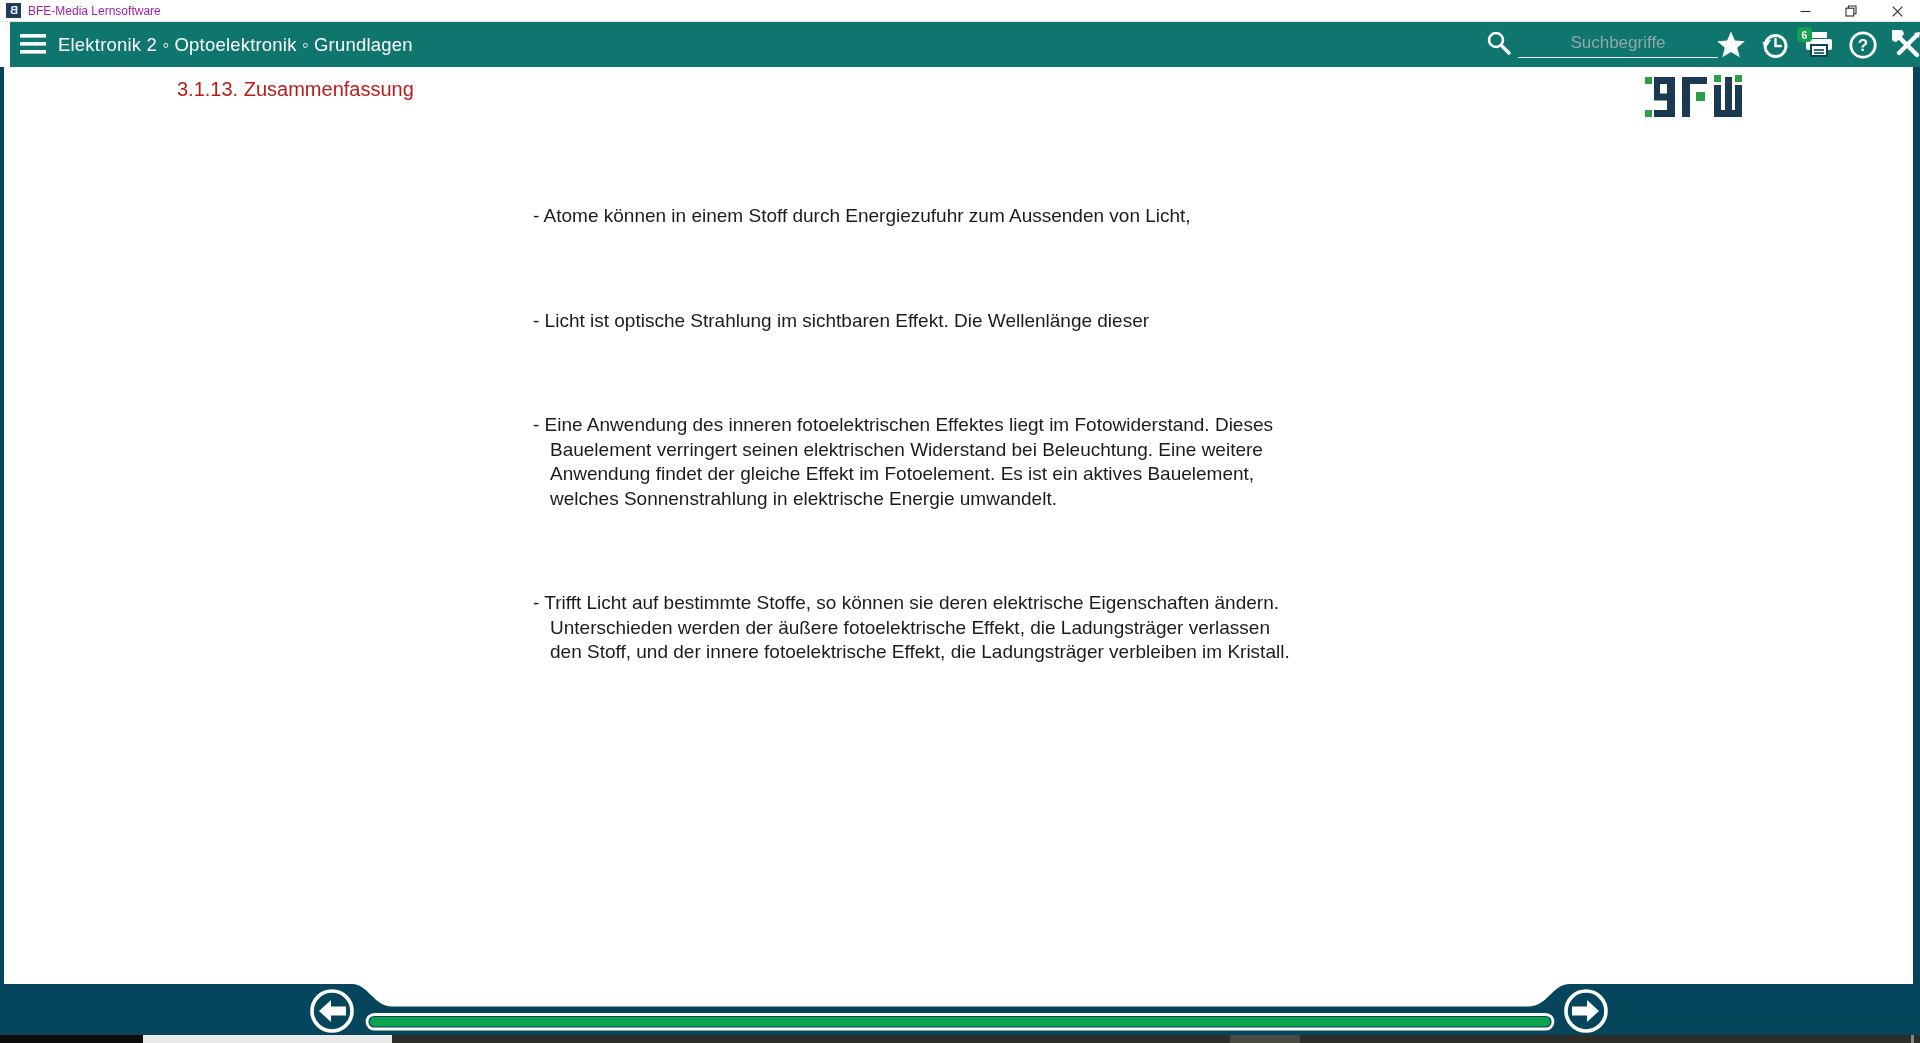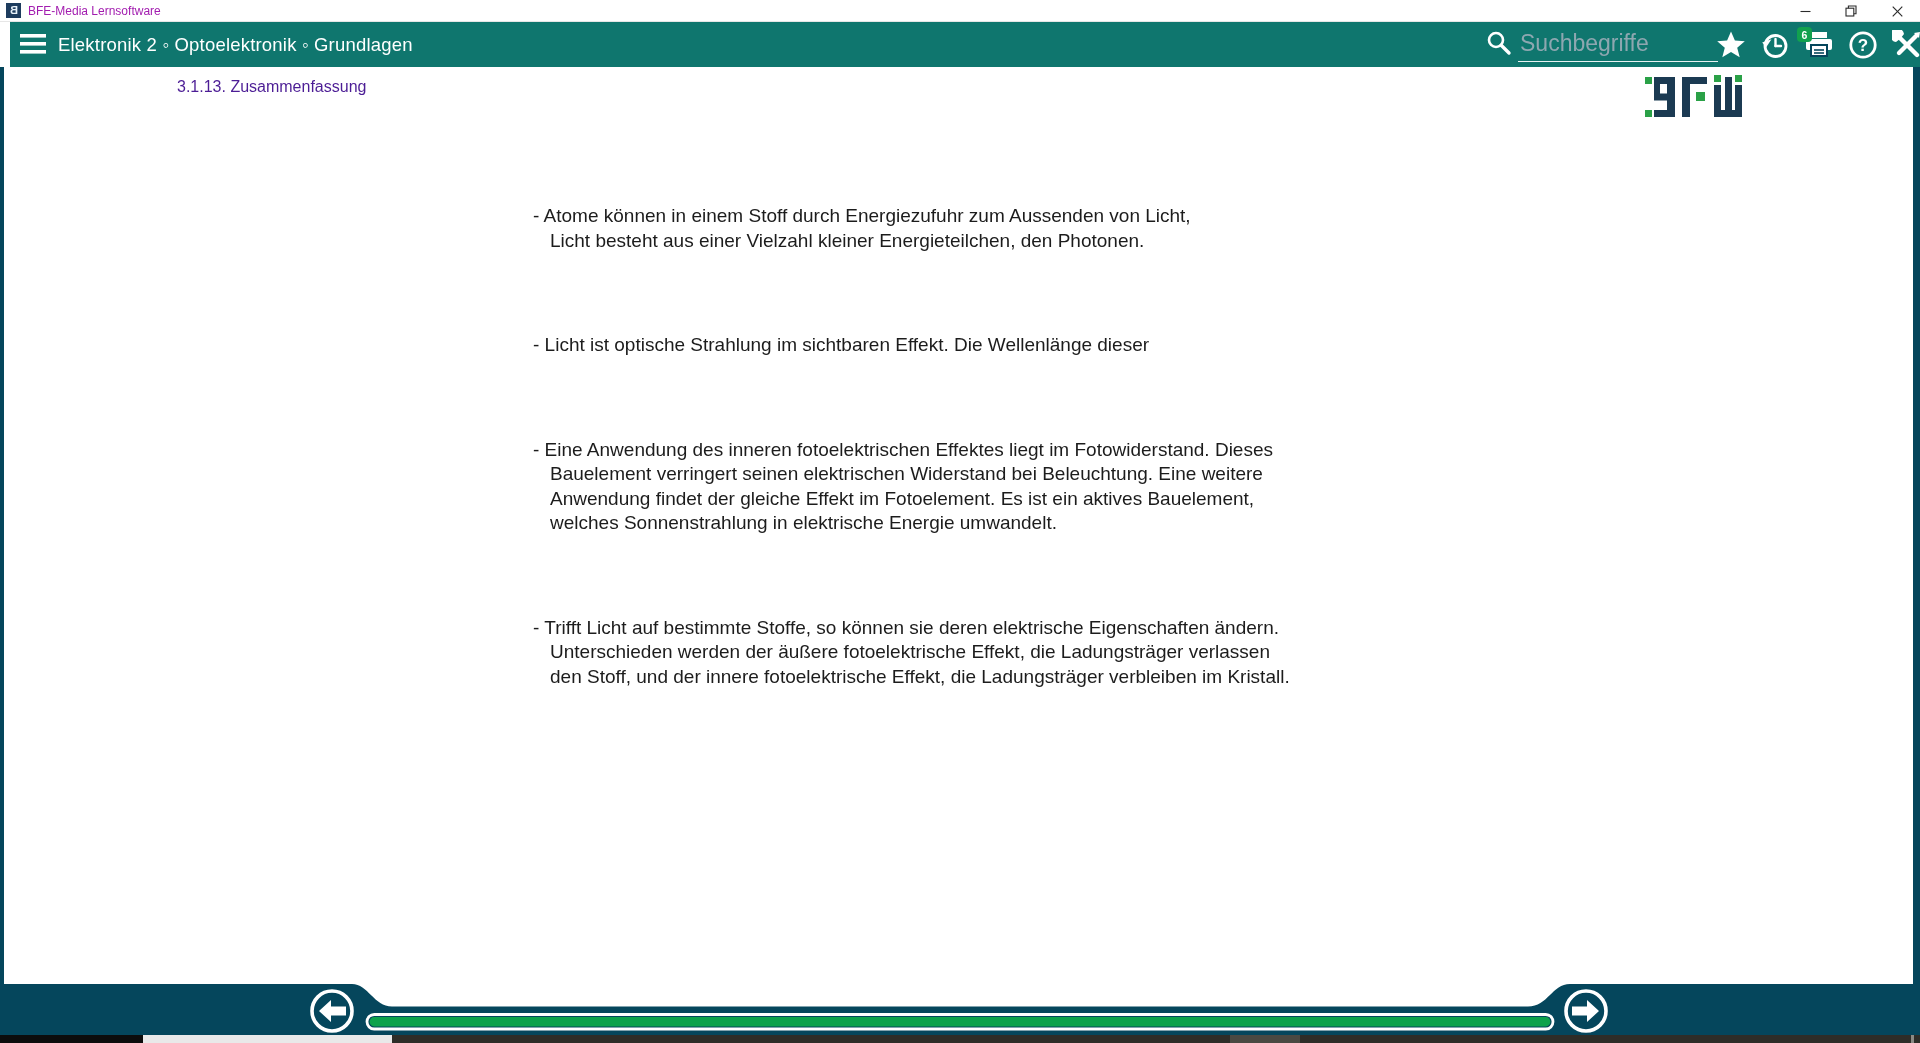--- a/index.html
+++ b/index.html
@@ -20,33 +20,33 @@
 
   
   .navbar { position:absolute; left:10px; top:22px; width:1920px; height:59px; background:#0f766e;
             display:flex; align-items:center; color:#fff; }
   .menu-btn { position:absolute; left:10px; top:12px; width:26px; height:20px; cursor:pointer; }
   .breadcrumb { position:absolute; left:48px; top:0; height:45px; display:flex; align-items:center;
                 font-size:18.5px; color:#ffffff; letter-spacing:0.2px; }
   .search-wrap { position:absolute; left:1476px; top:0; height:45px; display:flex; align-items:center; }
   .search-icon { margin-right:6px; }
   .search-input { width:200px; background:transparent; border:none; border-bottom:1px solid rgba(255,255,255,.9);
-                  color:#fff; font-size:23px; font-family:"Liberation Sans",sans-serif; padding:2px 2px 4px 2px; outline:none; }
+                  color:#fff; font-size:17px; font-family:"Liberation Sans",sans-serif; padding:2px 2px 4px 2px; outline:none;text-align:center; }
   .search-input::placeholder { color:#8ea7b0; }
   .nav-icons { position:absolute; right:8px; top:0; height:45px; display:flex; align-items:center; gap:14px; }
   .nav-ic { position:relative; width:30px; height:45px; display:flex; align-items:center; justify-content:center; cursor:pointer; }
   .badge { position:absolute; left:1787px; top:5px; min-width:15px; height:15px; background:#12a14e; color:#fff;
            border-radius:4px; font-size:10.5px; font-weight:bold; display:flex; align-items:center; justify-content:center;
            padding:0 2px; z-index:5; }
 
   
   .content { position:absolute; left:0; top:67px; width:1920px; height:968px; background:#ffffff; }
   .edge-left  { position:absolute; left:0; top:67px; width:4px;  height:917px; background:#05465c; }
   .edge-right { position:absolute; right:0; top:67px; width:7px; height:917px; background:#05465c; }
-  .page-title { position:absolute; left:177px; top:78px; font-size:16px; color:#4c1d95; }
+  .page-title { position:absolute; left:177px; top:78px; font-size:20px; color:#b91c1c; }
   .logo { position:absolute; left:1645px; top:73px; }
 
   .paras { position:absolute; left:533px; top:196px; width:960px; color:#1c1c1c;
            font-size:19px; line-height:24.5px; }
   .para { padding-left:17px; margin-bottom:80px;margin-top:8px; }
   .para .line.first { text-indent:-17px; }
 
   
   .pagerbar { position:absolute; left:0; top:975px; width:1920px; height:60px; }
   .pagerbar svg { display:block; }
@@ -176,21 +176,20 @@
       <rect x="69" y="2" width="7" height="7" fill="#2aa147"></rect>
       <rect x="80" y="4" width="7" height="36" fill="#1b3a52"></rect>
       <rect x="90" y="12" width="7" height="28" fill="#1b3a52"></rect>
       <rect x="90" y="2" width="7" height="7" fill="#2aa147"></rect>
     </svg>
   </div>
 
   <div class="paras" id="paragraphs">
       <div class="para">
         <div class="line first">- Atome können in einem Stoff durch Energiezufuhr zum Aussenden von Licht,</div>
-        <div class="line">Licht besteht aus einer Vielzahl kleiner Energieteilchen, den Photonen.</div>
       </div>
       <div class="para">
         <div class="line first">- Licht ist optische Strahlung im sichtbaren Effekt. Die Wellenlänge dieser</div>
       </div>
       <div class="para">
         <div class="line first">- Eine Anwendung des inneren fotoelektrischen Effektes liegt im Fotowiderstand. Dieses</div>
         <div class="line">Bauelement verringert seinen elektrischen Widerstand bei Beleuchtung. Eine weitere</div>
         <div class="line">Anwendung findet der gleiche Effekt im Fotoelement. Es ist ein aktives Bauelement,</div>
         <div class="line">welches Sonnenstrahlung in elektrische Energie umwandelt.</div>
       </div>

